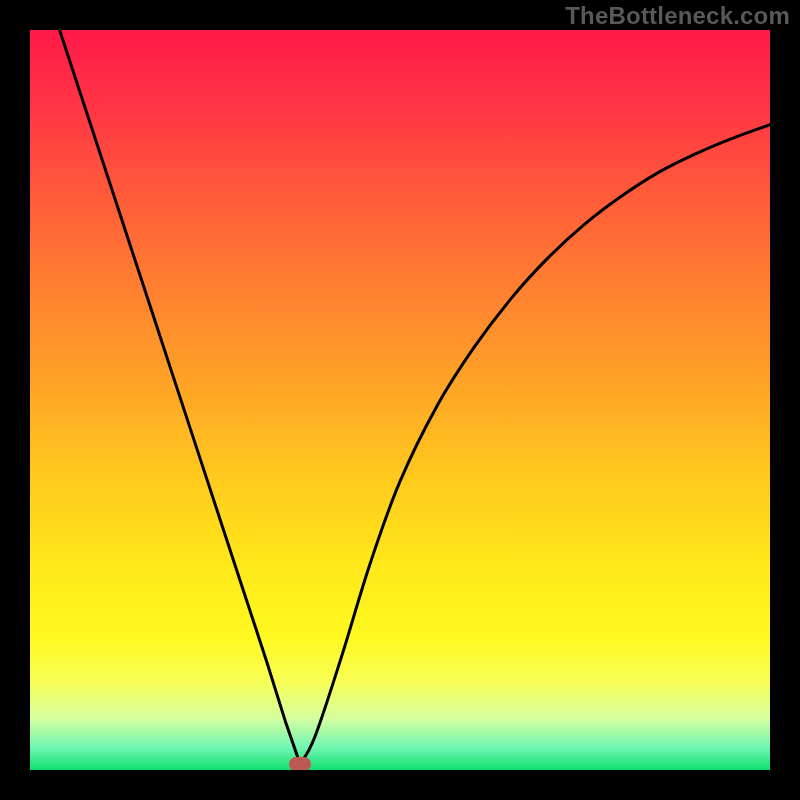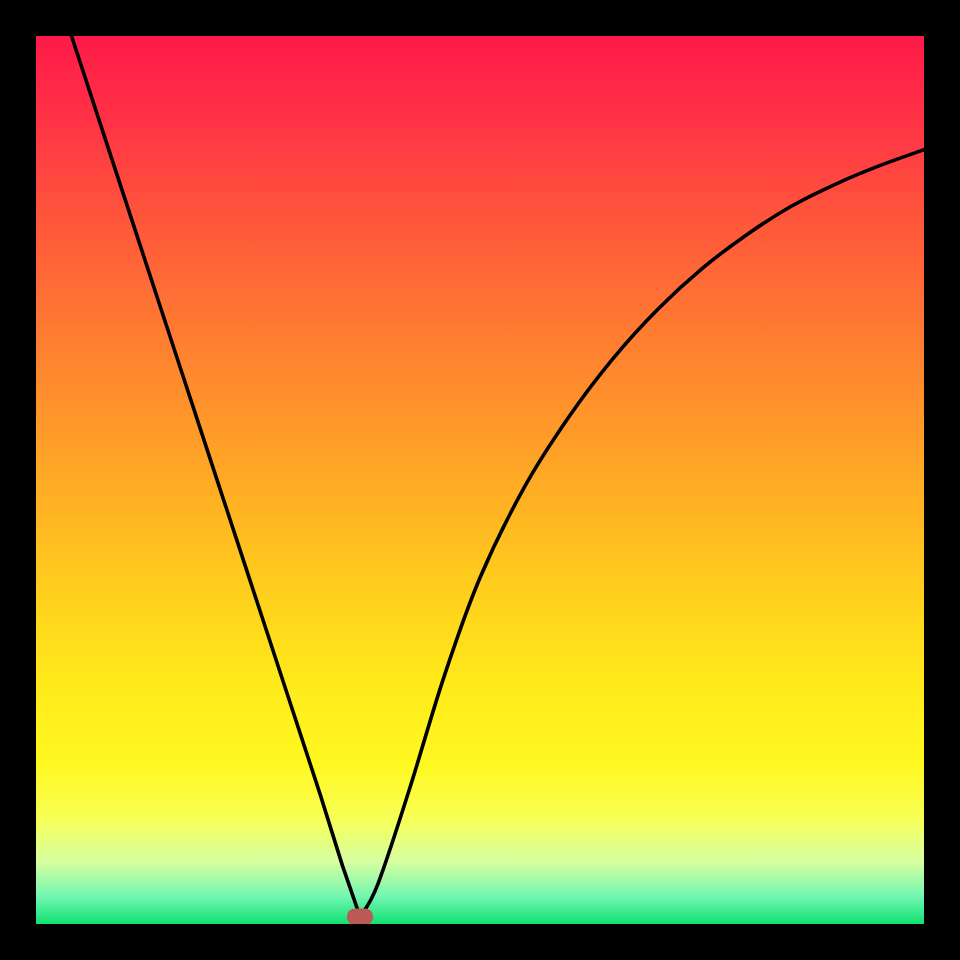--- a/index.html
+++ b/index.html
@@ -47,20 +47,21 @@
     border-radius: 7px;
     background: #bb5a55;
     transform: translate(-50%, -50%);
     z-index: 4;
   }
 </style>
 </head>
 <body>
 
 <div class="frame">
+  <div class="watermark">TheBottleneck.com</div>
   <div class="plot">
     <svg viewBox="0 0 740 740" preserveAspectRatio="none">
       <defs>
         <linearGradient id="bgGrad" x1="0" y1="0" x2="0" y2="1">
             <stop offset="0.00%" stop-color="#ff1a48"></stop>
             <stop offset="10.00%" stop-color="#ff3445"></stop>
             <stop offset="22.00%" stop-color="#ff5a3a"></stop>
             <stop offset="35.00%" stop-color="#ff8030"></stop>
             <stop offset="48.00%" stop-color="#ffa426"></stop>
             <stop offset="60.00%" stop-color="#ffc81e"></stop>

